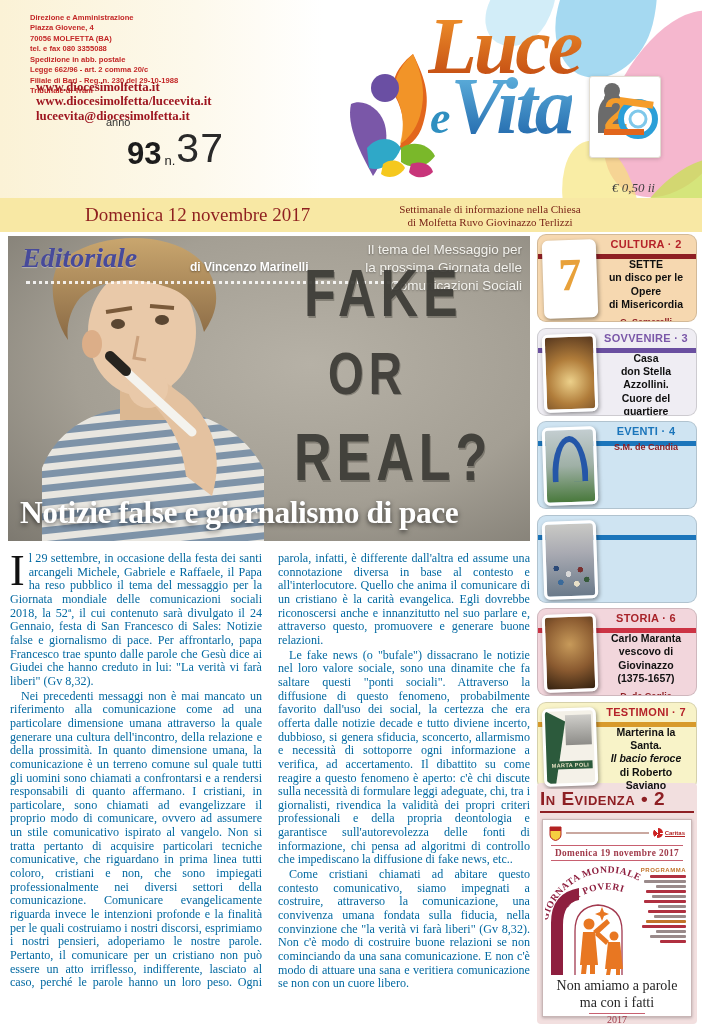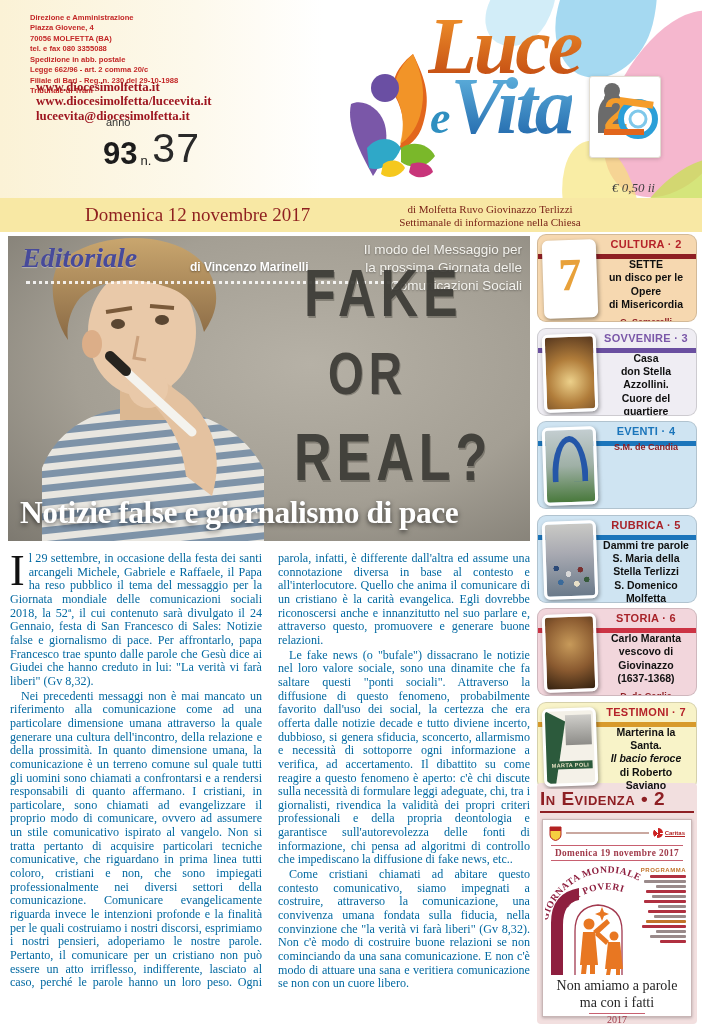--- a/index.html
+++ b/index.html
@@ -17,21 +17,21 @@
   .petal.bl2{width:60px;height:90px;right:150px;top:-40px;background:#bfe5f5;transform:rotate(30deg);opacity:.7;}
   .masthead > *{z-index:1;}
 
   .address{position:absolute;left:30px;top:13px;color:#c32727;font-size:7.6px;line-height:1.38;font-weight:600;}
   .websites{position:absolute;left:36px;top:80px;color:#9e1620;font-size:12.8px;font-weight:bold;
             font-family:"Liberation Serif",serif;line-height:1.12;}
   .websites span{display:block;cursor:pointer;}
   .annoblock{position:absolute;left:103px;top:116px;color:#1c1c1c;}
   .anno-word{display:block;font-size:11px;margin-left:3px;color:#333;}
   .anno-row{display:flex;align-items:flex-end;line-height:1;}
-  .anno-93{font-size:31px;font-weight:bold;}
+  .anno-93{font-size:31px;font-weight:bold;margin-left:24px;}
   .anno-n{font-size:13px;margin:0 1px 2px 3px;}
   .anno-37{font-size:41px;font-weight:200;letter-spacing:1px;color:#2a2a2a;}
 
   .date-band{position:absolute;left:0;right:0;bottom:0;height:34px;background:#f8e8a4;}
   .issue-date{position:absolute;left:85px;bottom:6px;font-family:"Liberation Serif",serif;
               font-size:19px;color:#8e1f1f;z-index:2;}
   .tagline{position:absolute;left:330px;bottom:3px;width:320px;text-align:center;z-index:2;
            font-family:"Liberation Serif",serif;font-size:11px;color:#7a2418;line-height:1.18;}
 
   .logo-figure{position:absolute;left:333px;top:52px;width:122px;height:152px;}
@@ -219,22 +219,22 @@
     <div class="fisc-sir">
       <span class="fisc">FiSC</span>
       <span class="sir">
         <span class="sir-arrow">▲</span><span>SiR</span>
       </span>
     </div>
 
     <div class="date-band"></div>
     <div class="issue-date">Domenica 12 novembre 2017</div>
     <div class="tagline">
+      <div>Settimanale di informazione nella Chiesa</div>
       <div>di Molfetta Ruvo Giovinazzo Terlizzi</div>
-      <div>Settimanale di informazione nella Chiesa</div>
     </div>
   </header>
 
   <section class="photo">
     <svg class="boy-svg" viewBox="0 0 300 305" width="300" height="305">
       <defs>
         <pattern id="stripes" width="12" height="14" patternUnits="userSpaceOnUse" patternTransform="rotate(-6)">
           <rect width="12" height="14" fill="#7e93a8"></rect>
           <rect y="7" width="12" height="7" fill="#e8e6e0"></rect>
         </pattern>
@@ -257,21 +257,21 @@
       <circle cx="146" cy="152" r="20" fill="#e9c9a9"></circle>
       <path d="M118,130 L190,196" stroke="#f4f3ee" stroke-width="9" stroke-linecap="round"></path>
       <path d="M108,120 L124,135" stroke="#27241f" stroke-width="10" stroke-linecap="round"></path>
       <path d="M126,142 L152,166" stroke="#d9b astounding" stroke-width="0"></path>
     </svg>
 
     <div class="ed-dots"></div>
     <div class="ed-label">Editoriale</div>
     <div class="byline">di Vincenzo Marinelli</div>
     <div class="kicker">
-      <div>Il modo del Messaggio per</div>
+      <div>Il tema del Messaggio per</div>
       <div>la prossima Giornata delle</div>
       <div>Comunicazioni Sociali</div>
     </div>
     <div class="stencil w-fake">FAKE</div>
     <div class="stencil w-or">OR</div>
     <div class="stencil w-real">REAL?</div>
     <h1 class="headline">Notizie false e giornalismo di pace</h1>
   </section>
 
   <div class="article" id="article">
@@ -324,42 +324,33 @@
         <div class="card-header" style="color: rgb(27, 117, 187);">EVENTI · 4</div>
         <div class="card-author">S.M. de Candia</div>
       </div>
     </div>
 
     <div class="card" style="background: rgb(207, 228, 242);">
       <div class="card-bar" style="background: rgb(27, 117, 187);"></div>
       <div class="card-thumb thumb-crowd">
             <span class="thumb-text"></span>
           </div>
-      <div class="card-body">
-        <div class="card-header" style="color: rgb(168, 35, 42);">RUBRICA · 5</div>
-        <div class="card-title">
-              <div>Dammi tre parole</div>
-              <div>S. Maria della Stella Terlizzi</div>
-              <div>S. Domenico Molfetta</div>
-            </div>
-
-      </div>
     </div>
 
     <div class="card" style="background: rgb(242, 214, 220);">
       <div class="card-bar" style="background: rgb(204, 51, 68);"></div>
       <div class="card-thumb thumb-portrait">
             <span class="thumb-text"></span>
           </div>
       <div class="card-body">
         <div class="card-header" style="color: rgb(168, 35, 42);">STORIA · 6</div>
         <div class="card-title">
               <div>Carlo Maranta</div>
               <div>vescovo di Giovinazzo</div>
-              <div>(1637-1368)</div>
+              <div>(1375-1657)</div>
             </div>
         <div class="card-author">D. de Ceglia</div>
       </div>
     </div>
 
     <div class="card" style="background: rgb(248, 243, 200);">
       <div class="card-bar" style="background: rgb(216, 154, 43);"></div>
       <div class="card-thumb thumb-marta">
             <span class="thumb-text">MARTA POLI</span>
           </div>

